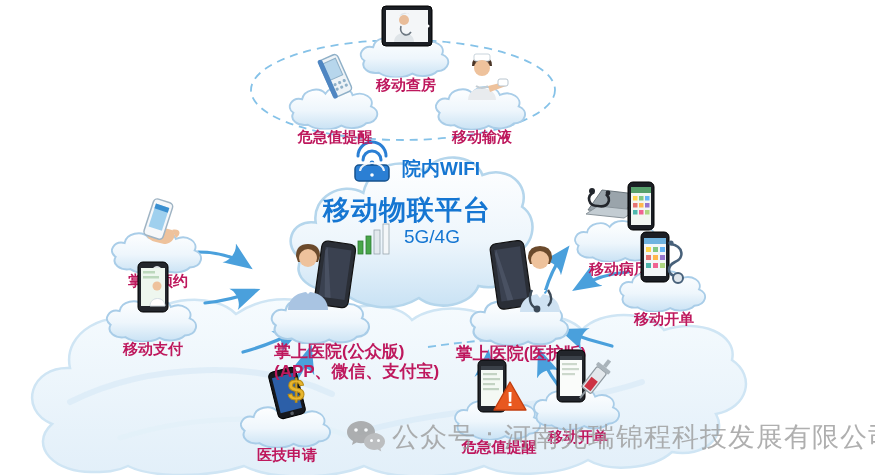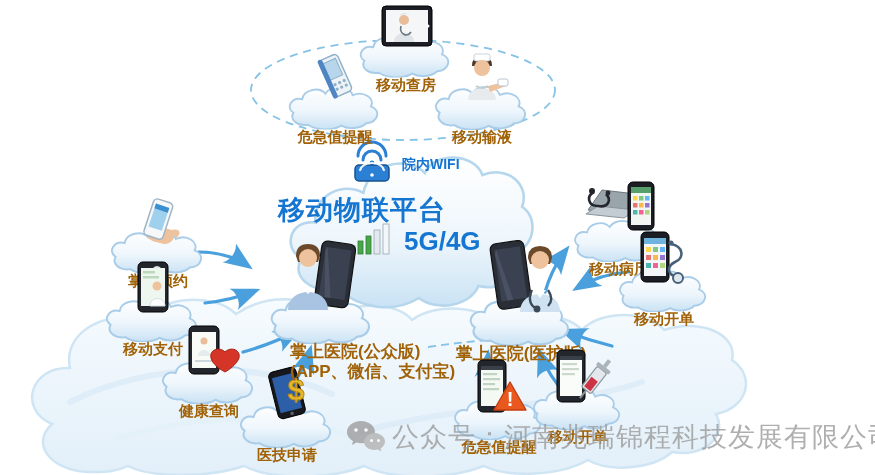--- a/index.html
+++ b/index.html
@@ -10,28 +10,28 @@
   }
   svg{display:block;}
   .layer{position:absolute;left:0;top:0;width:875px;height:475px;pointer-events:none;}
   #bg-layer{z-index:1;}
   #link-layer{z-index:2;}
   .node{position:absolute;z-index:3;display:flex;flex-direction:column;align-items:center;}
   .n-icon{position:relative;z-index:2;}
   .n-cloud{position:relative;z-index:1;margin-top:-16px;}
   .n-label{
     position:relative;z-index:4;margin-top:-2px;white-space:nowrap;
-    font-weight:bold;font-size:15px;color:#a16207;text-align:center;
+    font-weight:bold;font-size:15px;color:#be185d;text-align:center;
   }
   .n-label.big{font-size:17px;line-height:20px;}
-  #node-public .n-label{align-self:flex-start;margin-left:38px;text-align:left;}
+  #node-public .n-label{align-self:flex-start;margin-left:22px;text-align:left;}
   #central{position:absolute;left:278px;top:130px;width:258px;height:210px;z-index:3;}
-  #central .cc-wifi-label{position:absolute;left:124px;top:26px;font-size:14px;font-weight:bold;color:#1576d2;}
-  #central .cc-title{position:absolute;left:0;top:62px;width:100%;font-size:27px;font-weight:bold;color:#1576d2;letter-spacing:1px;}
-  #central .cc-net{position:absolute;left:126px;top:96px;font-size:26px;font-weight:bold;color:#1576d2;}
+  #central .cc-wifi-label{position:absolute;left:124px;top:26px;font-size:19px;font-weight:bold;color:#1576d2;}
+  #central .cc-title{position:absolute;left:0;top:62px;width:100%;text-align:center;font-size:27px;font-weight:bold;color:#1576d2;letter-spacing:1px;}
+  #central .cc-net{position:absolute;left:126px;top:96px;font-size:19px;font-weight:normal;color:#1576d2;}
   #central .cc-router{position:absolute;left:70px;top:8px;}
   #central .cc-bars{position:absolute;left:70px;top:92px;}
   #watermark{
     position:absolute;left:346px;top:419px;z-index:10;display:flex;align-items:center;gap:6px;
     opacity:0.8;
   }
   #watermark .wm-text{font-size:27px;color:#9c9c9c;letter-spacing:1px;white-space:nowrap;}
 </style>
 </head>
 <body>
@@ -182,34 +182,20 @@
       <circle cx="32" cy="26" r="4.5" fill="#eec29c"></circle>
       <path d="M25 46 C25 36 40 36 40 46 Z" fill="#ffffff" stroke="#d3dde3" stroke-width="1"></path>
       <path d="M28 8 Q32 4 36 8" fill="#dfe4e8"></path>
     </svg>
     <svg class="n-cloud" width="98" height="44" viewBox="0 0 120 54">
         <use href="#cloud-sm"></use>
       </svg>
     <div class="n-label">移动支付</div>
   </div>
 
-  <div class="node" id="node-health" style="left:155px;top:324px;width:108px">
-    <svg class="n-icon" width="64" height="52" viewBox="0 0 64 52">
-      <rect x="12" y="2" width="30" height="48" rx="5" fill="#23262c" stroke="#000" stroke-width="1"></rect>
-      <rect x="15" y="8" width="24" height="36" fill="#f8fbf6"></rect>
-      <circle cx="27" cy="17" r="3.5" fill="#e9bd9a"></circle>
-      <path d="M21 32 C21 24 33 24 33 32 Z" fill="#e6ebee"></path>
-      <rect x="18" y="36" width="18" height="2" fill="#cdd8de"></rect>
-      <path d="M48 28 C42 22 32 26 34 34 C35 40 44 46 48 48 C52 46 60 40 62 34 C64 26 54 22 48 28 Z" fill="#d43527" stroke="#a82518" stroke-width="1"></path>
-    </svg>
-    <svg class="n-cloud" width="100" height="44" viewBox="0 0 120 54">
-        <use href="#cloud-sm"></use>
-      </svg>
-    <div class="n-label">健康查询</div>
-  </div>
 
   <div class="node" id="node-payment" style="left:233px;top:366px;width:108px">
     <svg class="n-icon" width="58" height="54" viewBox="0 0 58 54">
       <g transform="rotate(-14 29 27)">
         <rect x="15" y="3" width="28" height="48" rx="5" fill="#16181d" stroke="#000" stroke-width="1"></rect>
         <rect x="18" y="9" width="22" height="36" fill="#2c5fa8"></rect>
         <circle cx="29" cy="48" r="1.8" fill="#5a5f66"></circle>
       </g>
       <text x="38" y="34" font-size="30" font-weight="bold" fill="#e8b62e" stroke="#b78a14" stroke-width="1" text-anchor="middle">$</text>
     </svg>

